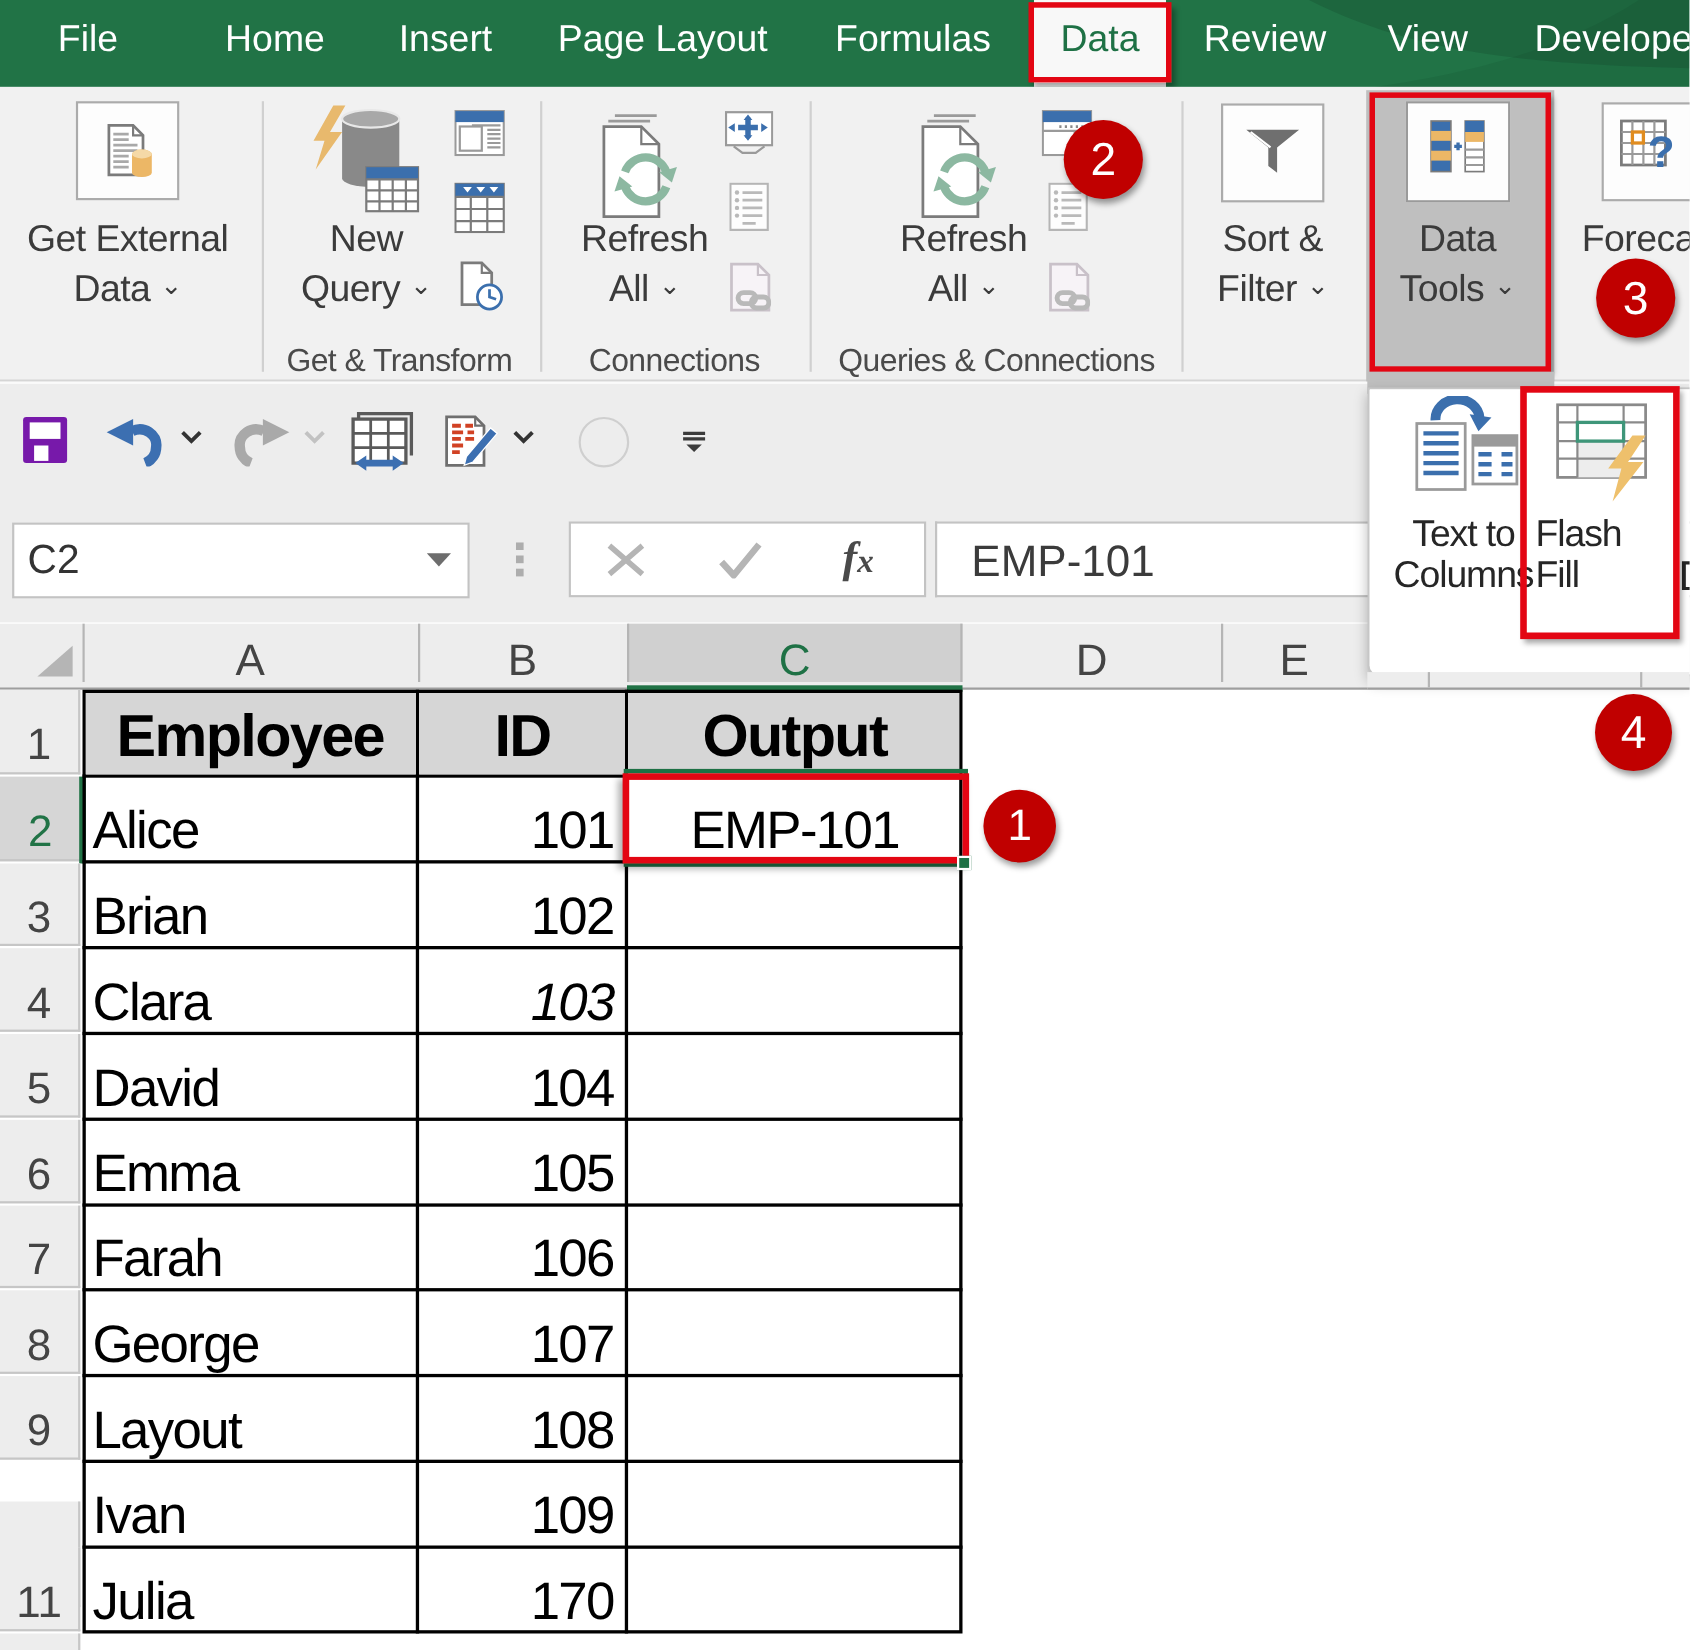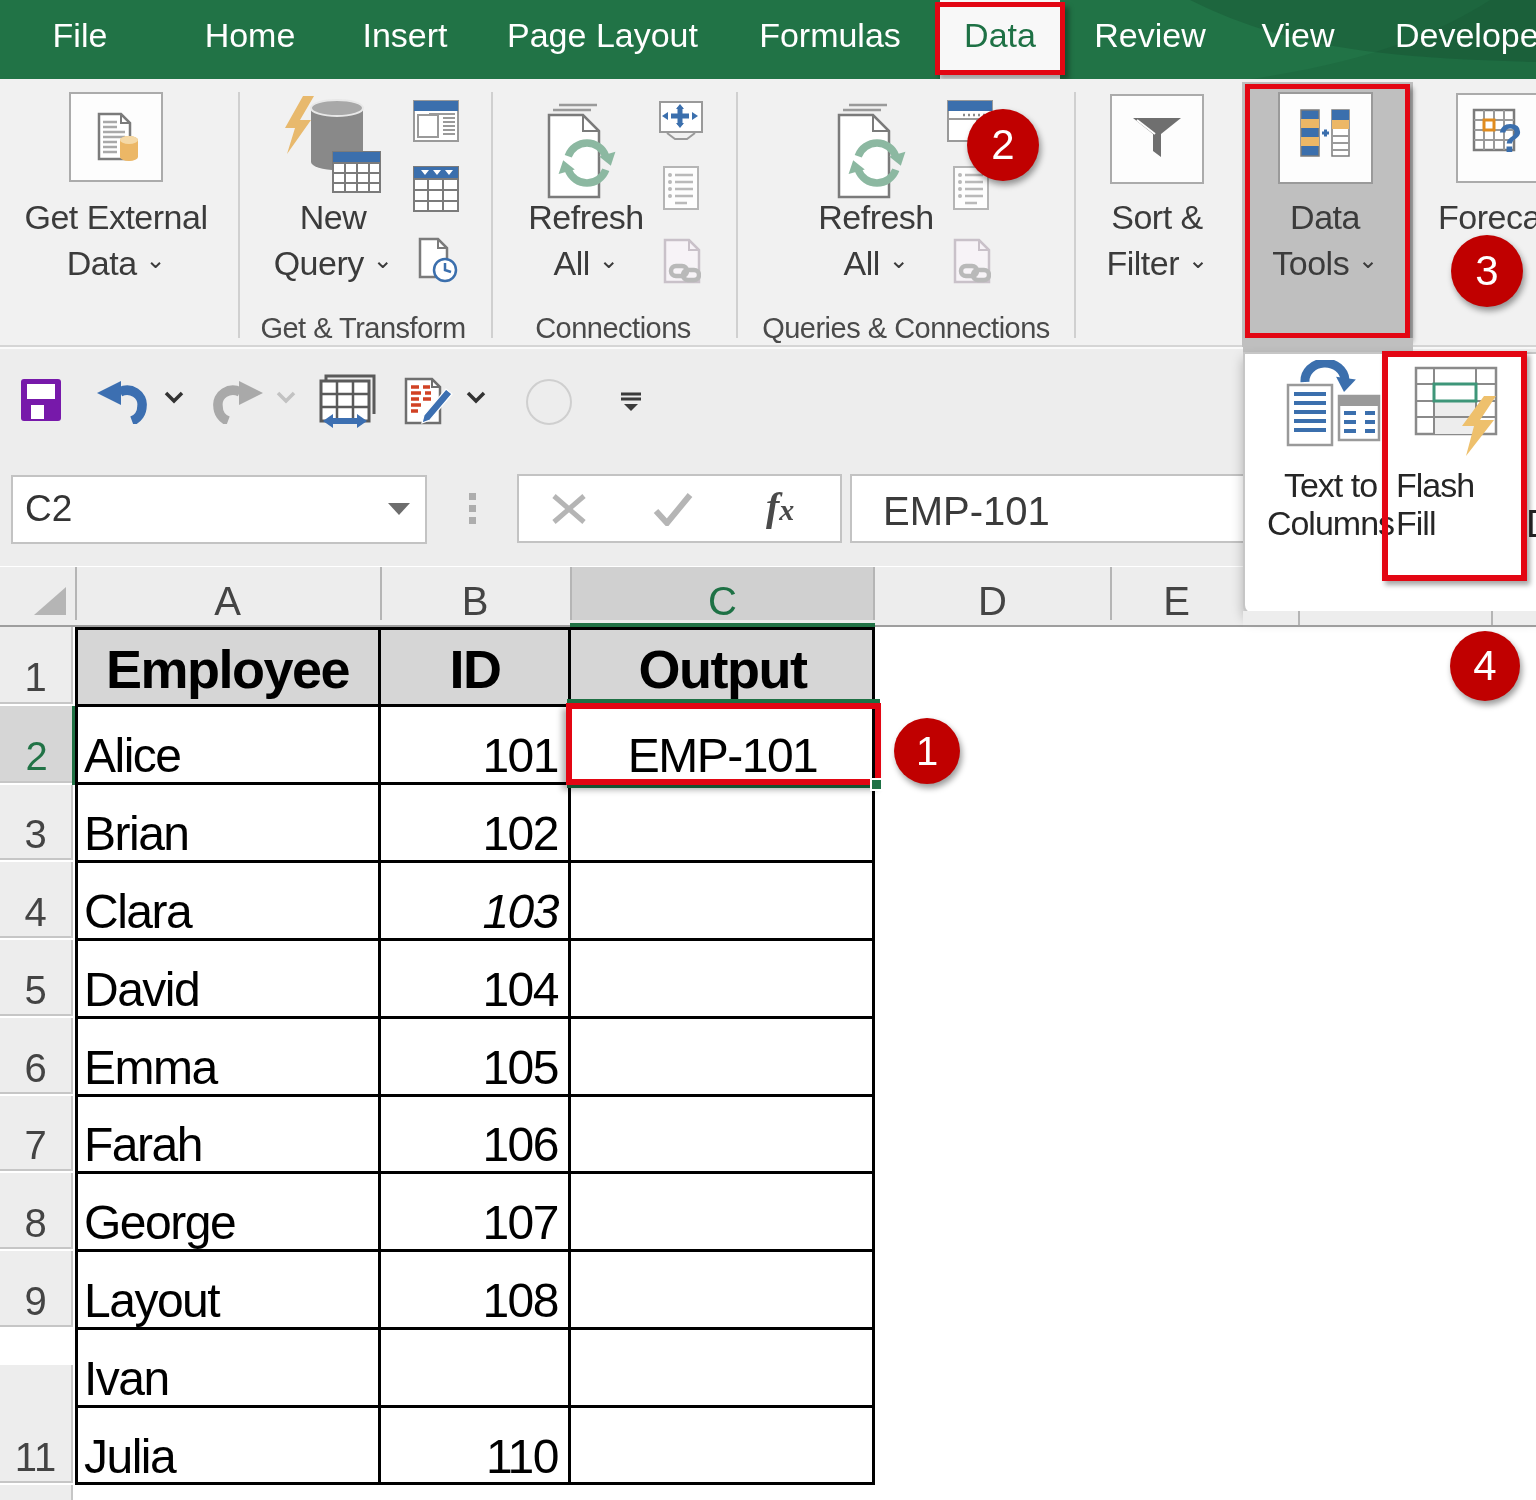--- a/index.html
+++ b/index.html
@@ -342,21 +342,22 @@
   <div class="cell" style="left:84px;top:1330px;height:76px;">Ivan</div>
   <div class="cell" style="left:84px;top:1408px;height:76px;">Julia</div>
   <div class="cell" style="left:380px;top:707px;width:178px;height:76px;justify-content:flex-end;">101</div>
   <div class="cell" style="left:380px;top:785px;width:178px;height:76px;justify-content:flex-end;">102</div>
   <div class="cell" style="left:380px;top:863px;width:178px;height:76px;justify-content:flex-end;font-style:italic;">103</div>
   <div class="cell" style="left:380px;top:941px;width:178px;height:76px;justify-content:flex-end;">104</div>
   <div class="cell" style="left:380px;top:1019px;width:178px;height:76px;justify-content:flex-end;">105</div>
   <div class="cell" style="left:380px;top:1097px;width:178px;height:75px;justify-content:flex-end;">106</div>
   <div class="cell" style="left:380px;top:1174px;width:178px;height:76px;justify-content:flex-end;">107</div>
   <div class="cell" style="left:380px;top:1252px;width:178px;height:76px;justify-content:flex-end;">108</div>
-  <div class="cell" style="left:380px;top:1408px;width:178px;height:76px;justify-content:flex-end;">110</div>
+  <div class="cell" style="left:380px;top:1330px;width:178px;height:76px;justify-content:flex-end;">109</div>
+  <div class="cell" style="left:380px;top:1408px;width:178px;height:76px;justify-content:flex-end;">170</div>
   <div class="cell" style="left:570px;top:707px;width:305px;height:76px;justify-content:center;">EMP-101</div>
 
   <div class="abs" style="left:567px;top:699px;width:313px;height:89px;border:4px solid #1e7145;box-sizing:border-box;"></div>
   <div class="abs redbox" style="left:566px;top:703px;width:315px;height:82px;border-width:6px;box-shadow:-4px 5px 6px rgba(0,0,0,0.3);"></div>
   <div class="abs" style="left:870px;top:778px;width:9px;height:9px;background:#1e7145;border:2px solid #fff;"></div>
   <div class="circ" style="left:894px;top:718px;width:66px;height:66px;font-size:40px;line-height:66px;">1</div>
   <div class="circ" style="left:1450px;top:631px;width:70px;height:70px;font-size:42px;line-height:70px;">4</div>
 
   <div class="abs" style="left:1243px;top:338px;width:170px;height:20px;background:#bfbfbf;"></div>
   <div class="abs" style="left:1243px;top:352px;width:293px;height:259px;background:#fff;border:2px solid #c6c6c6;border-right:none;border-radius:0 0 0 10px;box-shadow:0 6px 12px rgba(0,0,0,0.25);"></div>

